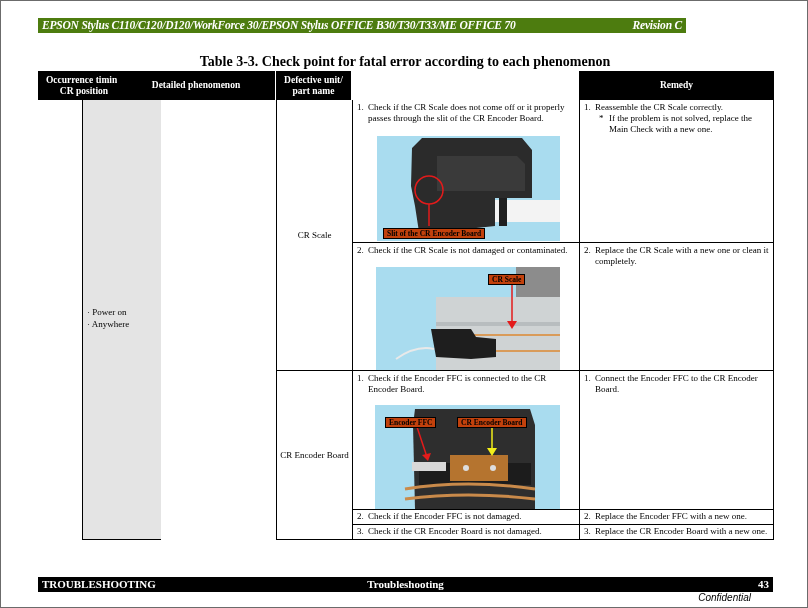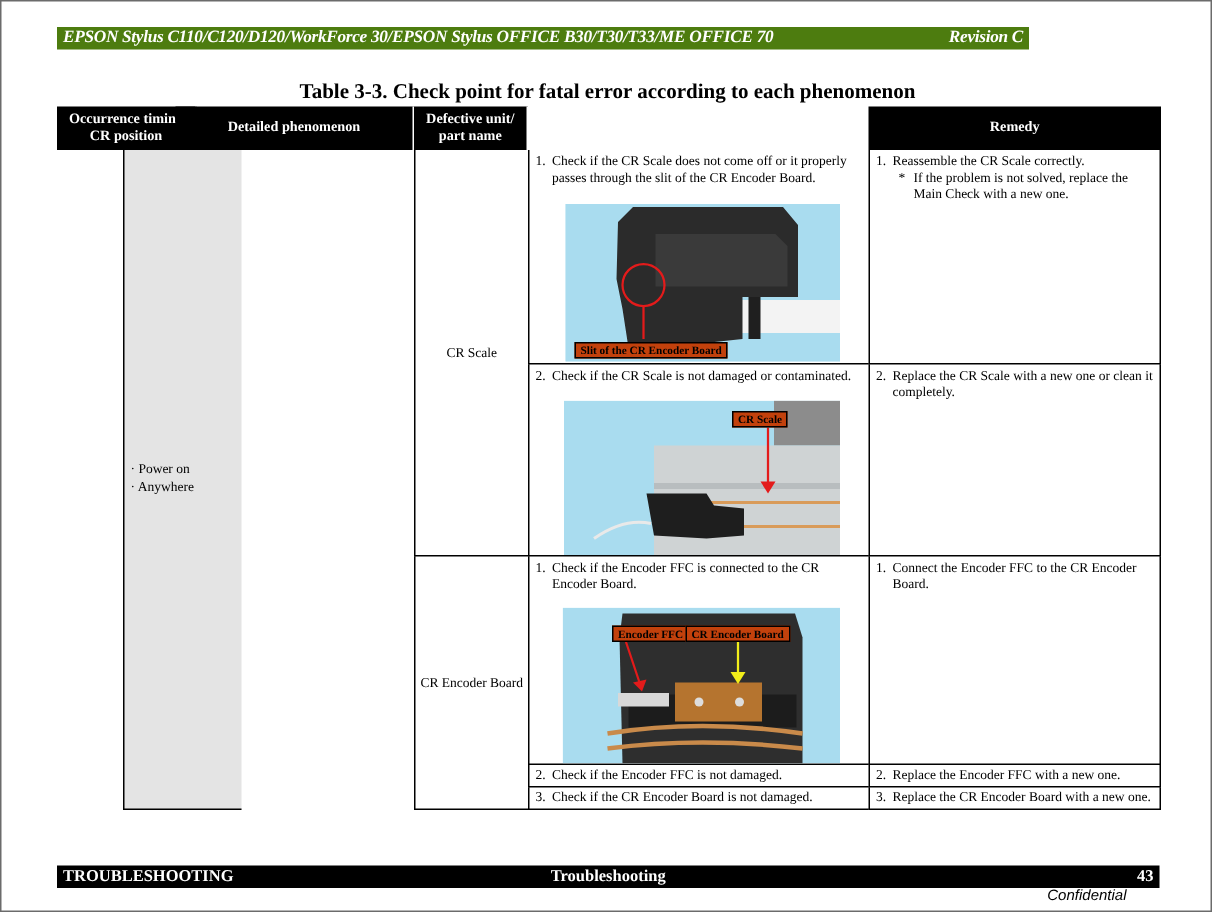--- a/index.html
+++ b/index.html
@@ -171,21 +171,21 @@
         <circle cx="91" cy="63" r="3" fill="#ddd"></circle>
         <circle cx="118" cy="63" r="3" fill="#ddd"></circle>
         <rect x="37" y="57" width="34" height="9" fill="#d8d8d8"></rect>
         <path d="M30 84 Q92 74 160 84" stroke="#c98a4a" stroke-width="3" fill="none"></path>
         <path d="M30 94 Q92 86 160 94" stroke="#c98a4a" stroke-width="3" fill="none"></path>
         <line x1="42" y1="22" x2="52" y2="52" stroke="#e31b1b" stroke-width="1.5"></line>
         <polygon points="47,50 56,48 53,56" fill="#e31b1b"></polygon>
         <line x1="117" y1="22" x2="117" y2="45" stroke="#f2ee1a" stroke-width="1.5"></line>
         <polygon points="112,43 122,43 117,51" fill="#f2ee1a"></polygon>
       </svg>
-      <div class="lbl" style="left:10px;top:12px;margin-left:23px;">Encoder FFC</div>
+      <div class="lbl" style="left:10px;top:12px;">Encoder FFC</div>
       <div class="lbl" style="left:82px;top:12px;">CR Encoder Board</div>
     </div>
   </div>
 
   <div class="cell" style="left:541px;top:300px;width:195px;height:139px;border-right:1px solid #000;">
     <div class="item">
         <span class="num">1.</span>
         <span class="txt">Connect the Encoder FFC to the CR Encoder Board.</span>
       </div>
   </div>

